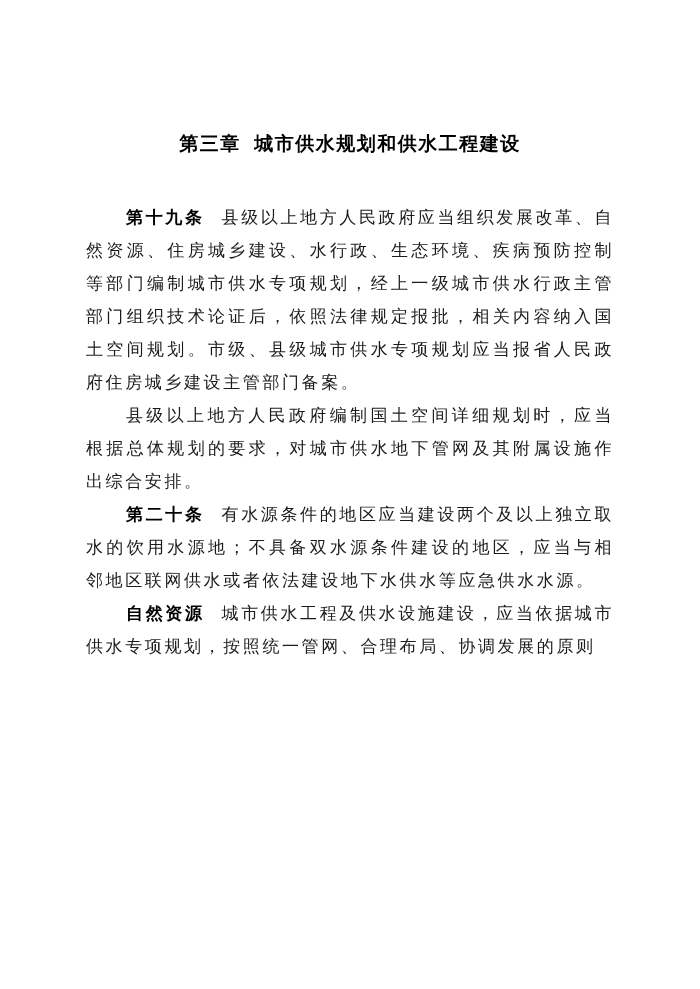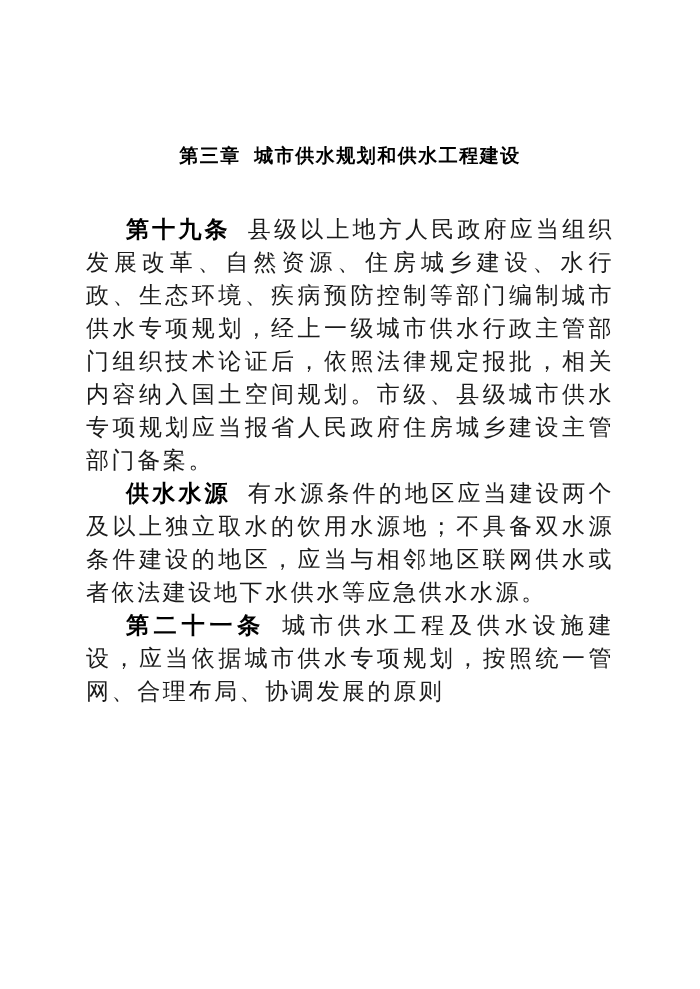--- a/index.html
+++ b/index.html
@@ -4,21 +4,21 @@
 <style>
   html, body {
     margin: 0;
     padding: 0;
     background: #ffffff;
   }
   .page {
     position: relative;
     width: 700px;
     height: 729px;
-    margin: 12px auto;
+    margin: 0 auto;
     background: #ffffff;
     overflow: hidden;
     font-family: "Liberation Serif", "DejaVu Serif", serif;
     color: #1b1b1b;
   }
   .content {
     position: absolute;
     left: 86px;
     right: 86px;
     top: 131px;
@@ -30,21 +30,21 @@
     font-size: 19px;
     line-height: 26px;
     letter-spacing: 1.5px;
     text-align: center;
     color: #000000;
     white-space: pre;
   }
   .paragraphs p.para {
     margin: 0;
     padding: 0;
-    font-size: 23px;
+    font-size: 17px;
     line-height: 33px;
     letter-spacing: 2.6px;
     text-align: justify;
     text-justify: inter-character;
     text-indent: 40px;
     word-break: break-all;
   }
   .paragraphs p.para b.lead {
     font-family: "Liberation Sans", "DejaVu Sans", sans-serif;
     font-weight: bold;
@@ -53,17 +53,18 @@
   }
 </style>
 </head>
 <body>
 
 <div class="page">
   <div class="content">
     <h1 class="doc-title">第三章  城市供水规划和供水工程建设</h1>
     <div class="paragraphs">
         <p class="para"><b class="lead">第十九条</b><span>县级以上地方人民政府应当组织发展改革、自然资源、住房城乡建设、水行政、生态环境、疾病预防控制等部门编制城市供水专项规划，经上一级城市供水行政主管部门组织技术论证后，依照法律规定报批，相关内容纳入国土空间规划。市级、县级城市供水专项规划应当报省人民政府住房城乡建设主管部门备案。</span></p>
-        <p class="para"><b class="lead">供水水源</b><span>有水源条件的地区应当建设两个及以上独立取水的饮用水源地；不具备双水源条件建设的地区，应当与相邻地区联网供水或者依法建设地下水供水等应急供水水源。</span></p>
-        <p class="para"><b class="lead">第二十一条</b><span>城市供水工程及供水设施建设，应当依据城市供水专项规划，按照统一管网、合理布局、协调发展的原则</span></p>
+        <p class="para"><span>县级以上地方人民政府编制国土空间详细规划时，应当根据总体规划的要求，对城市供水地下管网及其附属设施作出综合安排。</span></p>
+        <p class="para"><b class="lead">第二十条</b><span>有水源条件的地区应当建设两个及以上独立取水的饮用水源地；不具备双水源条件建设的地区，应当与相邻地区联网供水或者依法建设地下水供水等应急供水水源。</span></p>
+        <p class="para"><b class="lead">自然资源</b><span>城市供水工程及供水设施建设，应当依据城市供水专项规划，按照统一管网、合理布局、协调发展的原则</span></p>
       </div>
   </div>
 </div>
 
 </body></html>

